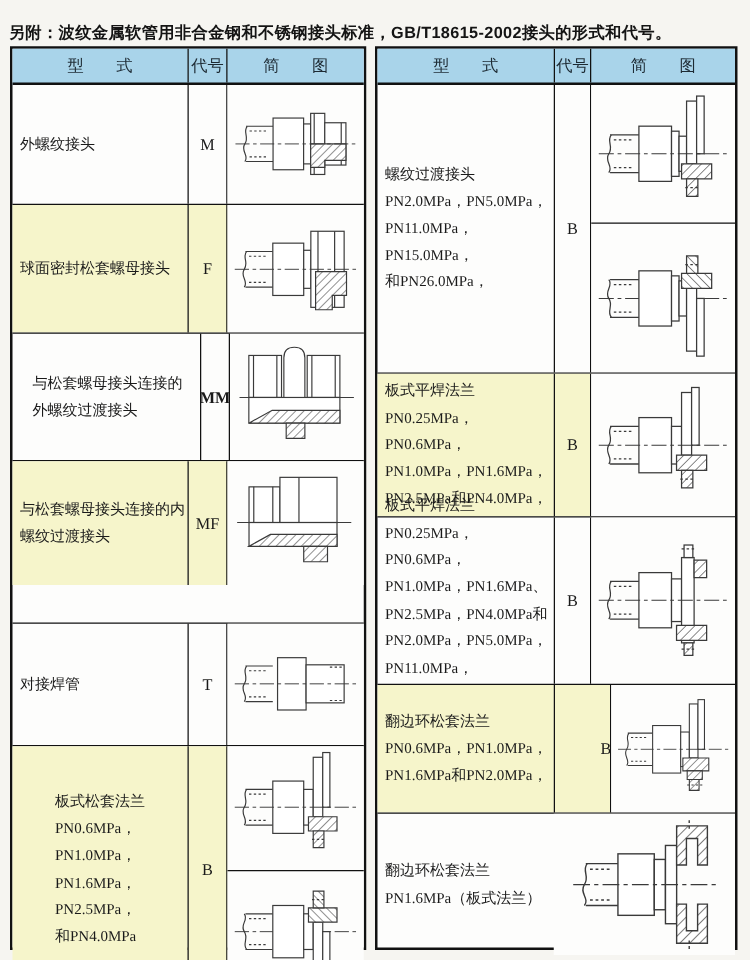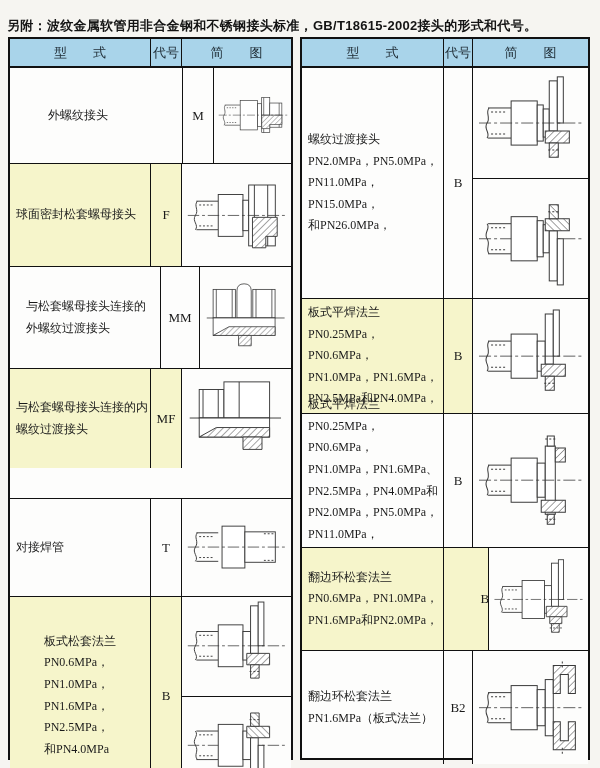--- a/index.html
+++ b/index.html
@@ -61,21 +61,21 @@
 </svg>
 
 <div class="page-title">另附：波纹金属软管用非合金钢和不锈钢接头标准，GB/T18615-2002接头的形式和代号。</div>
 
 <div class="tbl" id="left-table">
     <div class="hdr">
       <div class="cell" style="width: 140px;">型　　式</div>
       <div class="cell" style="width: 32px; border-left: 1px solid rgb(17, 17, 17); border-right: 1px solid rgb(17, 17, 17);">代号</div>
       <div class="cell" style="flex: 1 1 0%;">简　　图</div>
     </div>
-    <div class="row" style="height: 95px; margin-left: 32px;">
+    <div class="row" style="height: 95px;">
       <div class="cell c-type" style="width: 140px;">外螺纹接头</div>
       <div class="cell c-code" style="width: 32px;">M</div>
       <div class="cell c-diag" style="flex: 1 1 0%;">
         <div class="sub" style="flex-grow: 1; flex-basis: 0px;">
           <svg viewBox="0 0 110 96" preserveAspectRatio="xMidYMid meet">
             <g stroke="#3a3a3a" stroke-width="1" fill="none">
               <path d="M14,33 C10,38 16,42 12,48 C8,54 16,58 12,63" fill="none"></path>
               <line x1="13" y1="33" x2="36" y2="33"></line>
               <line x1="13" y1="63" x2="36" y2="63"></line>
               <line x1="16" y1="37" x2="30" y2="37" stroke-dasharray="2,2"></line>
@@ -113,21 +113,21 @@
               <path d="M72,50 h26 v20 h-12 v12 h-14 z" fill="url(#hatch)"></path>
               <line x1="4" y1="48" x2="106" y2="48" stroke-width="0.8" stroke-dasharray="12 3 3 3"></line>
             </g>
           </svg>
         </div>
       </div>
     </div>
     <div class="row" style="height: 101px;">
       <div class="cell c-type" style="width: 140px; margin-left: 10px;">与松套螺母接头连接的
 外螺纹过渡接头</div>
-      <div class="cell c-code" style="width: 40px;">MM</div>
+      <div class="cell c-code" style="width: 24px; font-weight: bold;">MM</div>
       <div class="cell c-diag" style="flex: 1 1 0%;">
         <div class="sub" style="flex-grow: 1; flex-basis: 0px;">
           <svg viewBox="0 0 110 96" preserveAspectRatio="xMidYMid meet">
             <g stroke="#3a3a3a" stroke-width="1" fill="none">
               <rect x="14" y="12" width="28" height="36" fill="#fff"></rect>
               <line x1="18" y1="12" x2="18" y2="48"></line>
               <line x1="38" y1="12" x2="38" y2="48"></line>
               <rect x="64" y="12" width="28" height="36" fill="#fff"></rect>
               <line x1="68" y1="12" x2="68" y2="48"></line>
               <line x1="88" y1="12" x2="88" y2="48"></line>
@@ -376,21 +376,20 @@
               <line x1="68" y1="81" x2="82" y2="81" stroke-dasharray="2,2"></line>
               <line x1="4" y1="48" x2="106" y2="48" stroke-width="0.8" stroke-dasharray="12 3 3 3"></line>
             </g>
           </svg>
         </div>
       </div>
     </div>
     <div class="row" style="height: 113px;">
       <div class="cell c-type" style="width: 141px;">翻边环松套法兰
 PN1.6MPa（板式法兰）</div>
-      <div class="cell c-code" style="width: 30px;">B2</div>
       <div class="cell c-diag" style="flex: 1 1 0%;">
         <div class="sub" style="flex-grow: 1; flex-basis: 0px;">
           <svg viewBox="0 0 110 96" preserveAspectRatio="xMidYMid meet">
             <g stroke="#3a3a3a" stroke-width="1" fill="none">
               <path d="M14,33 C10,38 16,42 12,48 C8,54 16,58 12,63" fill="none"></path>
               <line x1="13" y1="33" x2="36" y2="33"></line>
               <line x1="13" y1="63" x2="36" y2="63"></line>
               <line x1="16" y1="37" x2="30" y2="37" stroke-dasharray="2,2"></line>
               <line x1="16" y1="59" x2="30" y2="59" stroke-dasharray="2,2"></line>
               <rect x="36" y="26" width="26" height="44" fill="#fff"></rect>

